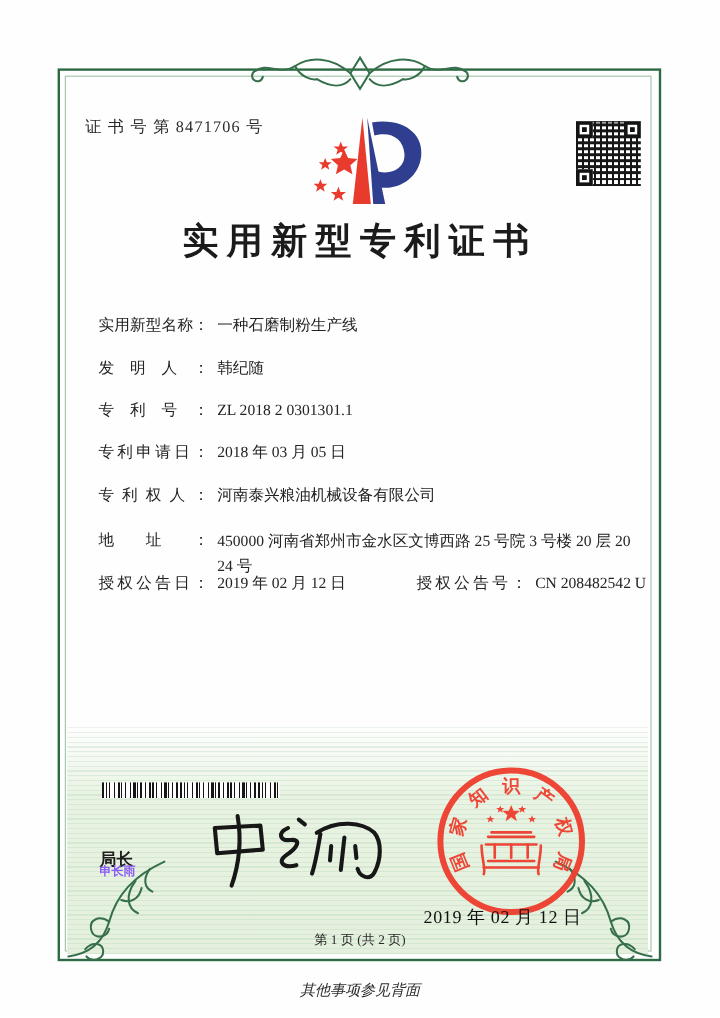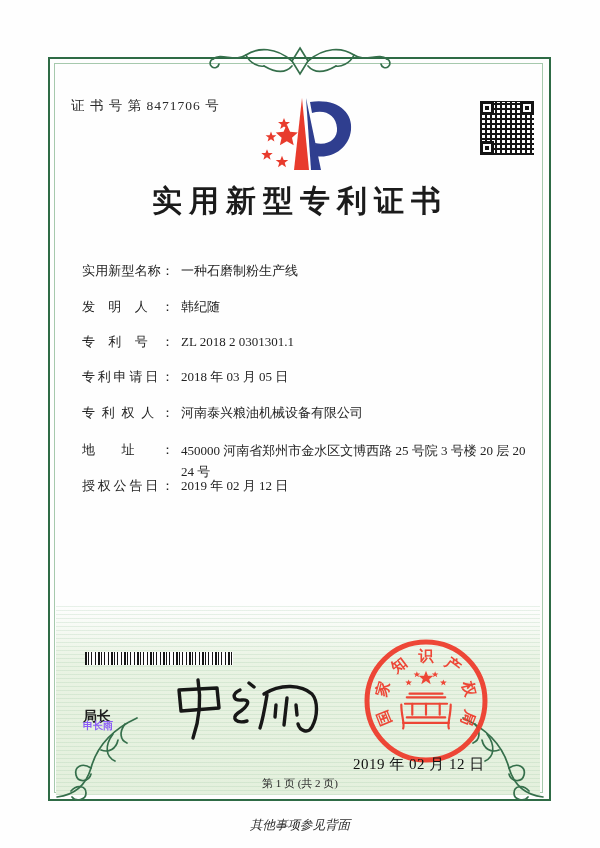--- a/index.html
+++ b/index.html
@@ -141,20 +141,23 @@
   </div>
   <div class="field" style="top:403px">
     <span class="flabel">专利权人：</span><span class="fvalue">河南泰兴粮油机械设备有限公司</span>
   </div>
   <div class="field" style="top:440px">
     <span class="flabel">地址：</span><span class="fvalue pre">450000 河南省郑州市金水区文博西路 25 号院 3 号楼 20 层 20
 24 号</span>
   </div>
   <div class="field" style="top:476px">
     <span class="flabel">授权公告日：</span><span class="fvalue">2019 年 02 月 12 日</span>
+  </div>
+  <div class="field pair2" style="top:476px">
+    <span class="flabel">授权公告号：</span><span class="fvalue">CN 208482542 U</span>
   </div>
 
 
   <div class="barcode"></div>
   <div class="director-title">局长</div>
   <div class="director-name">申长雨</div>
 
   <svg class="signature" width="162" height="68" viewBox="0 0 162 68">
     <path d="M9,12 L47,10 L49,30 L11,33 Z"></path>
     <path d="M28,2 C31,20 30,40 23,60"></path>

